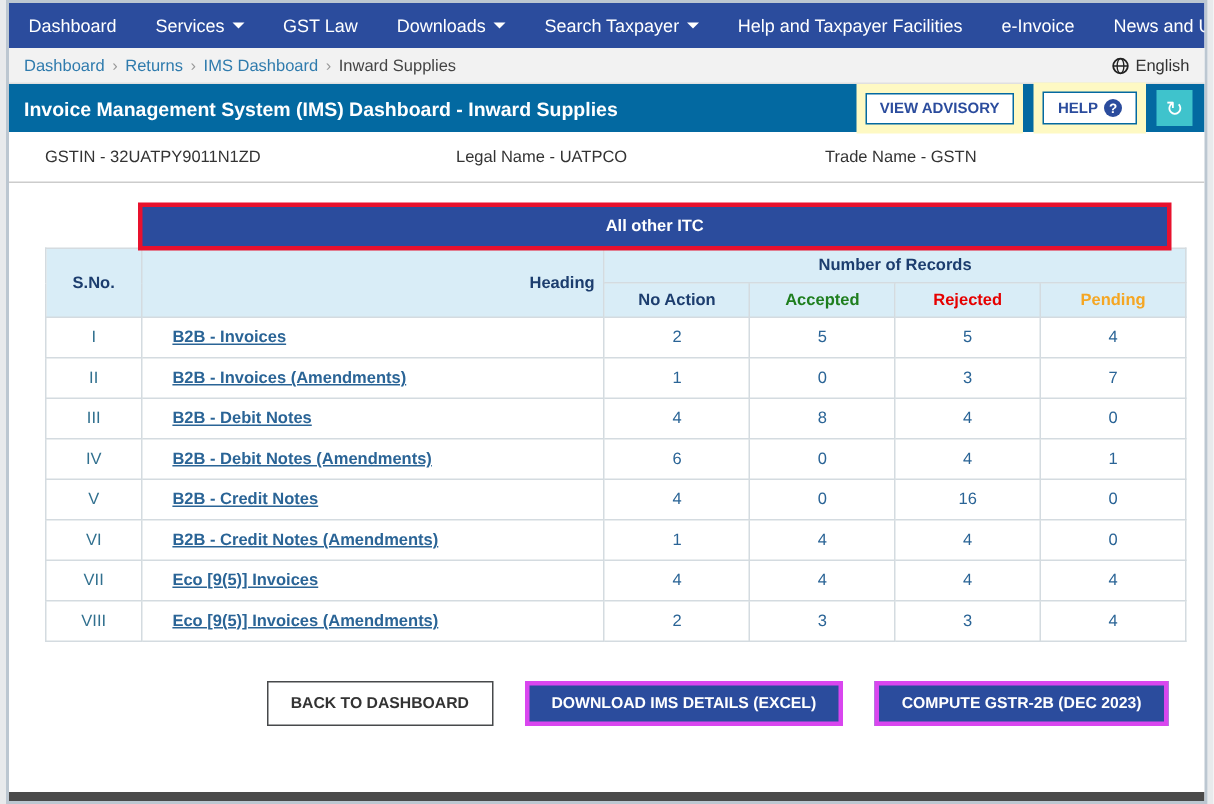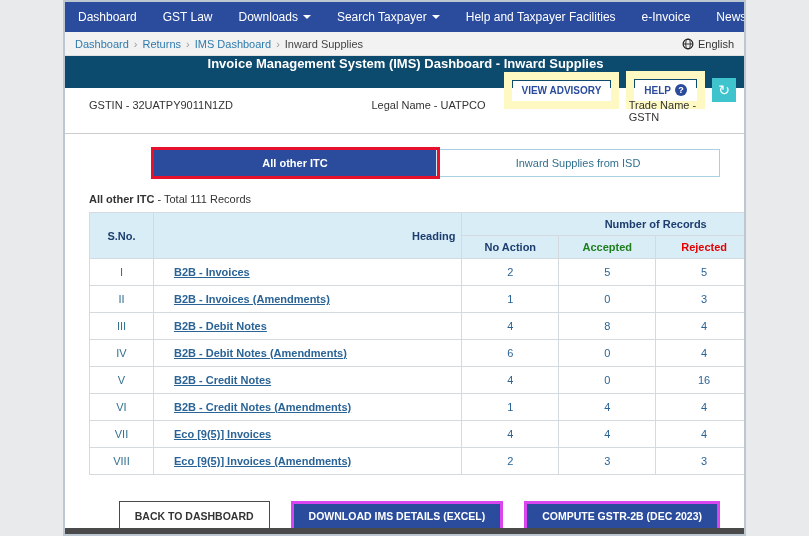--- a/index.html
+++ b/index.html
@@ -3,21 +3,21 @@
 <meta charset="utf-8">
 <style>
   * { box-sizing: border-box; margin: 0; padding: 0; }
   body {
     font-family: "Liberation Sans", sans-serif;
     background: #e8eaec;
     -webkit-font-smoothing: antialiased;
   }
   .page {
     position: relative;
-    width: 683px;
+    width: 801px;
     height: 536px;
     margin: 0 auto;
     background: #fff;
     border: 2px solid #bcc7d1;
     overflow: hidden;
   }
   
   .topnav {
     display: flex;
     align-items: stretch;
@@ -61,31 +61,30 @@
     align-items: center;
     gap: 4px;
     color: #333;
     cursor: pointer;
   }
   
   .band {
     display: flex;
     align-items: center;
     height: 32px;
-    background: #0c4a6e;
+    background: #0369a1;
     padding: 0 8px 0 10px;
-    flex-direction: column;
   }
   .band-title {
     color: #fff;
     font-size: 13px;
     font-weight: bold;
   }
   .band-right { margin-left: auto; display: flex; align-items: center; gap: 7px; }
-  .annot { border: 8px solid #fef9c3; padding: 1px; display: inline-flex; }
+  .annot { border: 6px solid #fef9c3; padding: 1px; display: inline-flex; }
   .btn-white {
     background: #fff;
     color: #2b4c9d;
     border: none;
     font-family: inherit;
     font-size: 10px;
     font-weight: bold;
     padding: 4px 9px;
     cursor: pointer;
     display: inline-flex;
@@ -112,21 +111,20 @@
     cursor: pointer;
     line-height: 22px;
   }
   
   .inforow {
     display: flex;
     padding: 11px 24px 10px;
     font-size: 11px;
     color: #333;
     border-bottom: 1px solid #ccc;
-    gap: 35px;
   }
   .info-gstin { width: 274px; }
   .info-legal { width: 246px; }
   
   .tabs {
     display: flex;
     margin: 15px 24px 0 88px;
     border: 1px solid #a9cfe2;
   }
   .tab {
@@ -225,20 +223,24 @@
   }
 </style>
 </head>
 <body>
 
 <div class="page">
 
   <nav class="topnav">
     <div class="nav-item">
       <span>Dashboard</span>
+    </div>
+    <div class="nav-item">
+      <span>Services</span>
+      <span class="caret"></span>
     </div>
     <div class="nav-item">
       <span>GST Law</span>
     </div>
     <div class="nav-item">
       <span>Downloads</span>
       <span class="caret"></span>
     </div>
     <div class="nav-item">
       <span>Search Taxpayer</span>
@@ -292,26 +294,22 @@
   </div>
 
   <div class="inforow">
     <span class="info-gstin">GSTIN - 32UATPY9011N1ZD</span>
     <span class="info-legal">Legal Name - UATPCO</span>
     <span>Trade Name - GSTN</span>
   </div>
 
   <div class="tabs">
     <div class="tab active">All other ITC</div>
-    <div class="tab">Inward Supplies from ISD</div>
   </div>
 
-  <div class="summary">
-    <b>All other ITC</b><span> - Total 111 Records</span>
-  </div>
 
   <table class="ims">
     <colgroup>
       <col class="c-sno">
         <col class="c-head">
       <col class="c-num">
         <col class="c-num">
         <col class="c-num">
         <col class="c-num">
     </colgroup>

